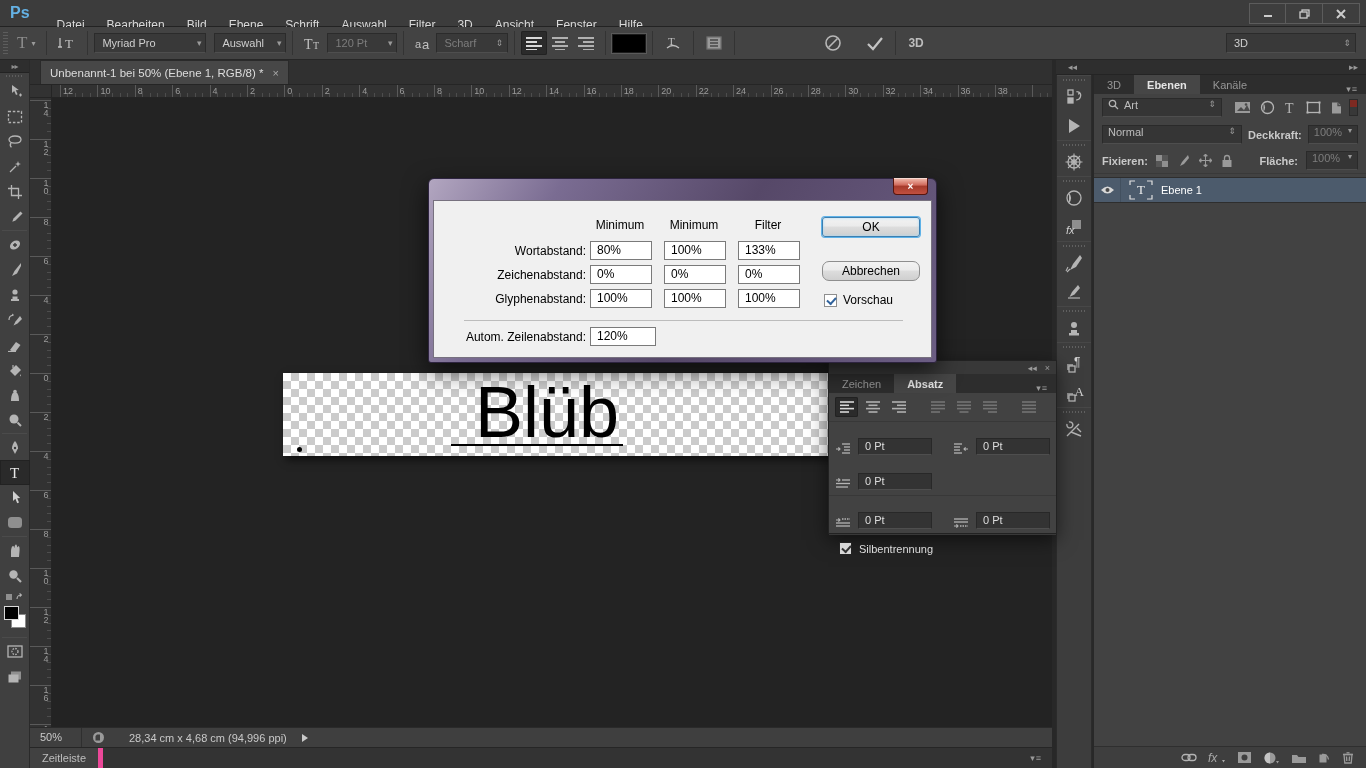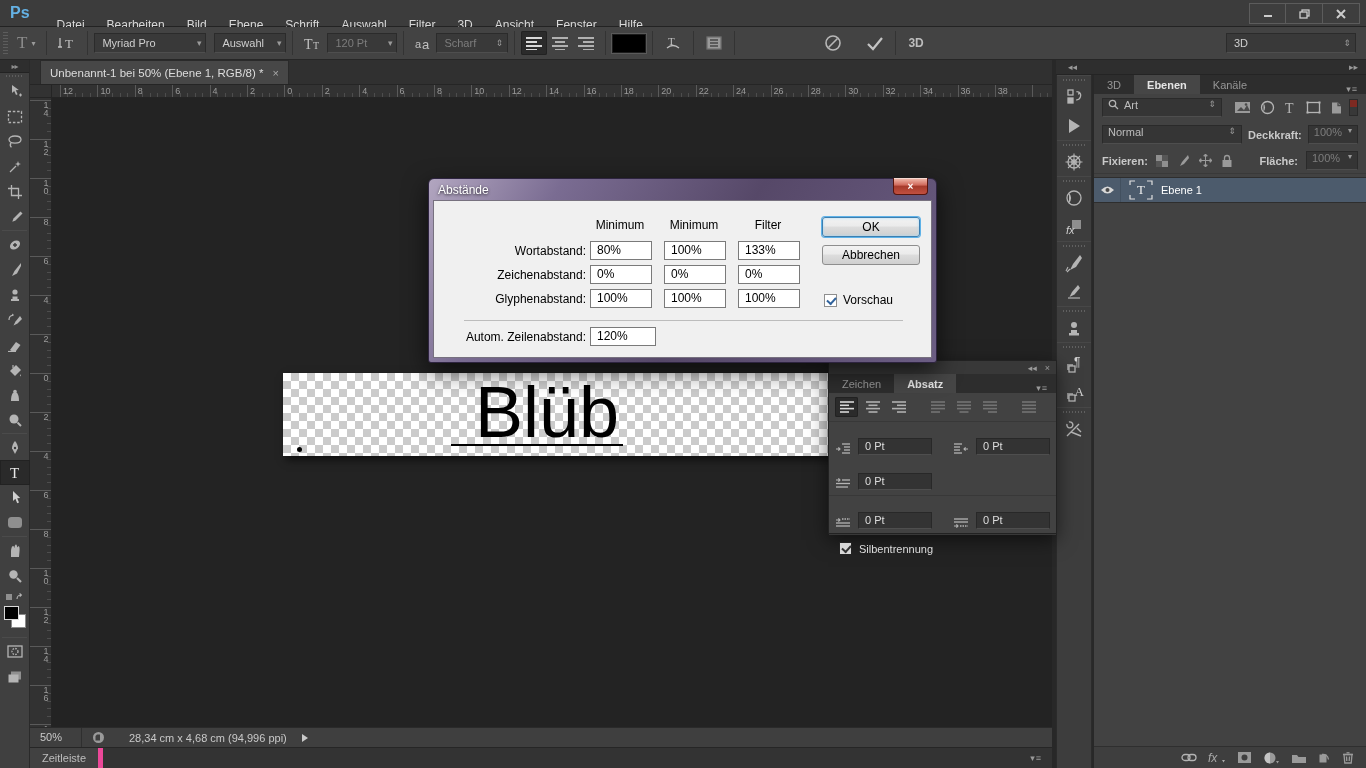--- a/index.html
+++ b/index.html
@@ -903,21 +903,20 @@
     </div>
   </div>
   <div class="pp-sep"></div>
   <div class="pp-check">
     <span class="cb-dark"></span>
     <span>Silbentrennung</span>
   </div>
 </div>
 
 <div class="dialog">
-  <div class="dlg-title">Abstände</div>
   <div class="dlg-close">×</div>
   <div class="dlg-body">
     <div class="dlg-col-head" style="left:149px;">Minimum</div>
     <div class="dlg-col-head" style="left:223px;">Minimum</div>
     <div class="dlg-col-head" style="left:297px;">Filter</div>
 
     <div class="dlg-row-label" style="left:2px;top:43px;">Wortabstand:</div>
     <div class="dlg-input" style="left:156px;top:40px;">80%</div>
     <div class="dlg-input" style="left:230px;top:40px;">100%</div>
     <div class="dlg-input" style="left:304px;top:40px;">133%</div>
@@ -931,19 +930,19 @@
     <div class="dlg-input" style="left:156px;top:88px;">100%</div>
     <div class="dlg-input" style="left:230px;top:88px;">100%</div>
     <div class="dlg-input" style="left:304px;top:88px;">100%</div>
 
     <div class="dlg-sep"></div>
 
     <div class="dlg-row-label" style="left:2px;top:129px;">Autom. Zeilenabstand:</div>
     <div class="dlg-input" style="left:156px;top:126px;width:66px;">120%</div>
 
     <div class="dlg-btn focus" style="top:16px;">OK</div>
-    <div class="dlg-btn" style="top:44px;">Abbrechen</div>
+    <div class="dlg-btn" style="top:60px;border-radius:7px;">Abbrechen</div>
     <div class="dlg-check">
       <span class="cb-win"></span>
       <span>Vorschau</span>
     </div>
   </div>
 </div>
 
 </body></html>

